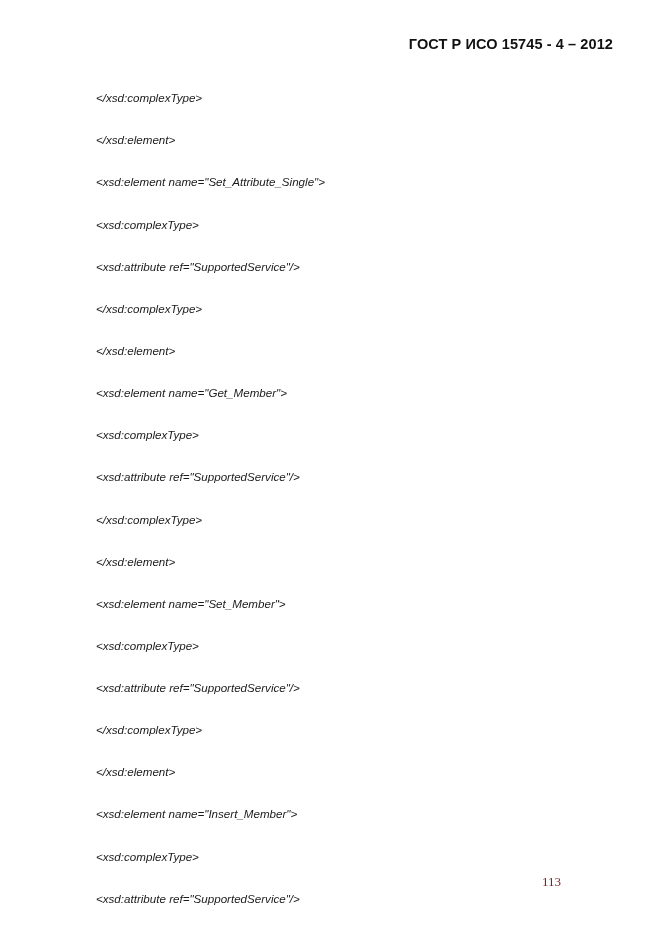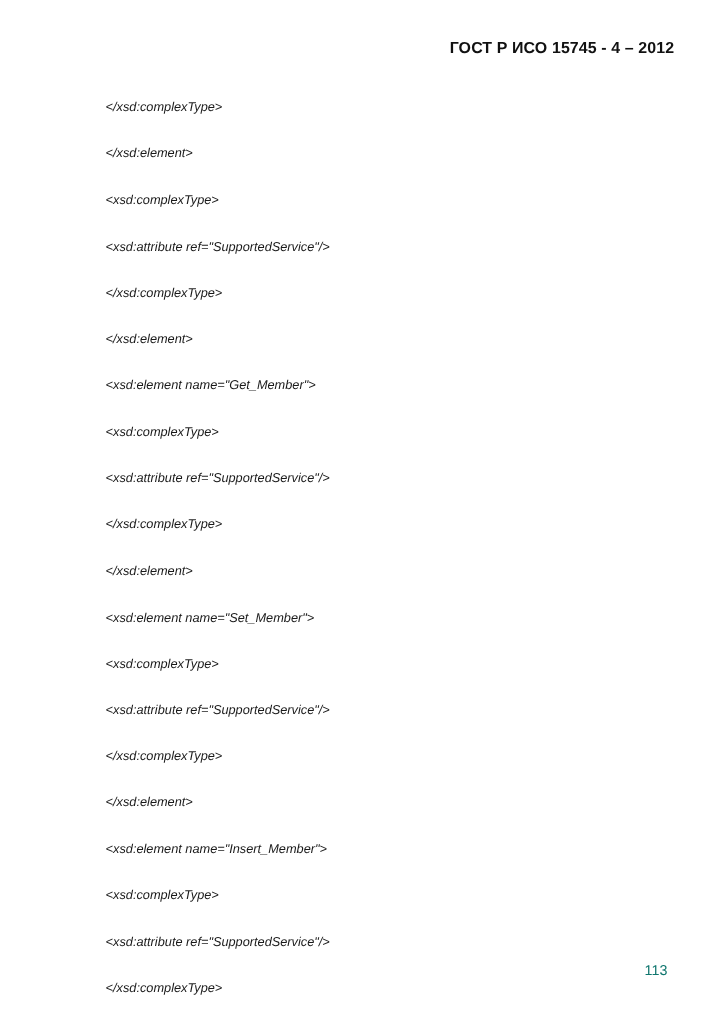--- a/index.html
+++ b/index.html
@@ -9,32 +9,33 @@
       font-family: "Liberation Sans", sans-serif; font-weight: bold; font-size: 14.5px;
       letter-spacing: 0.1px; color: #111;
     }
     .code {
       position: absolute; left: 96px; top: 63px;
       font-family: "Liberation Sans", sans-serif; font-size: 11.6px;
       line-height: 14.05px; color: #1a1a1a; white-space: pre;
     }
     .code .line { display: block; height: 14.05px; font-style: italic; }
     .page-number {
-      position: absolute; top: 874px; left: 586px;
-      font-family: Liberation Sans, sans-serif; font-size: 13px; color: #0f766e;
+      position: absolute; top: 874px; left: 542px;
+      font-family: Liberation Serif, serif; font-size: 13px; color: #7f1d1d;
     }
   </style>
 </head>
 <body>
 
 <div class="header">ГОСТ Р ИСО 15745 - 4 – 2012</div>
 
 <div class="code">
   <span class="line">&lt;/xsd:complexType&gt;</span>
   <span class="line">&lt;/xsd:element&gt;</span>
+  <span class="line">&lt;xsd:element name="Set_Attribute_Single"&gt;</span>
   <span class="line">&lt;xsd:complexType&gt;</span>
   <span class="line">&lt;xsd:attribute ref="SupportedService"/&gt;</span>
   <span class="line">&lt;/xsd:complexType&gt;</span>
   <span class="line">&lt;/xsd:element&gt;</span>
   <span class="line">&lt;xsd:element name="Get_Member"&gt;</span>
   <span class="line">&lt;xsd:complexType&gt;</span>
   <span class="line">&lt;xsd:attribute ref="SupportedService"/&gt;</span>
   <span class="line">&lt;/xsd:complexType&gt;</span>
   <span class="line">&lt;/xsd:element&gt;</span>
   <span class="line">&lt;xsd:element name="Set_Member"&gt;</span>

